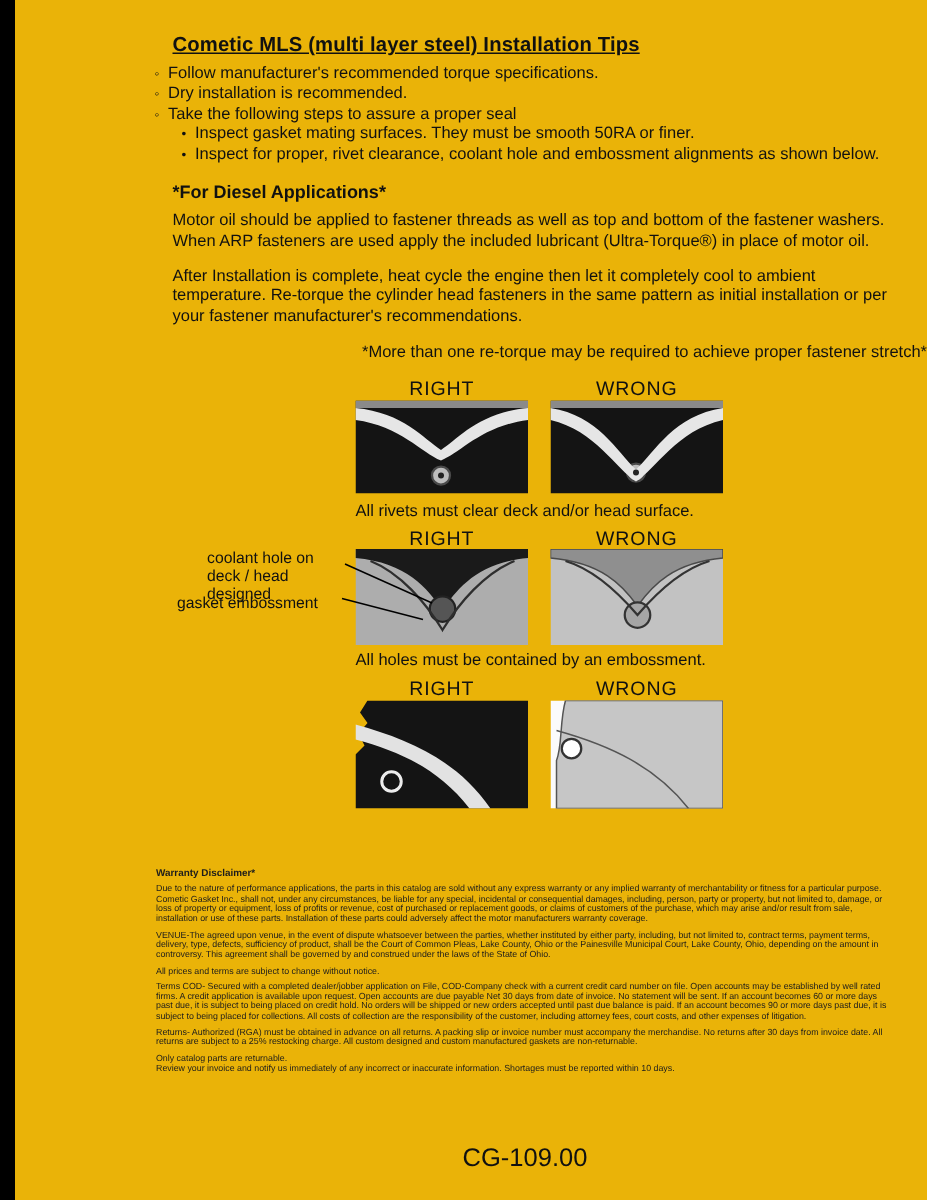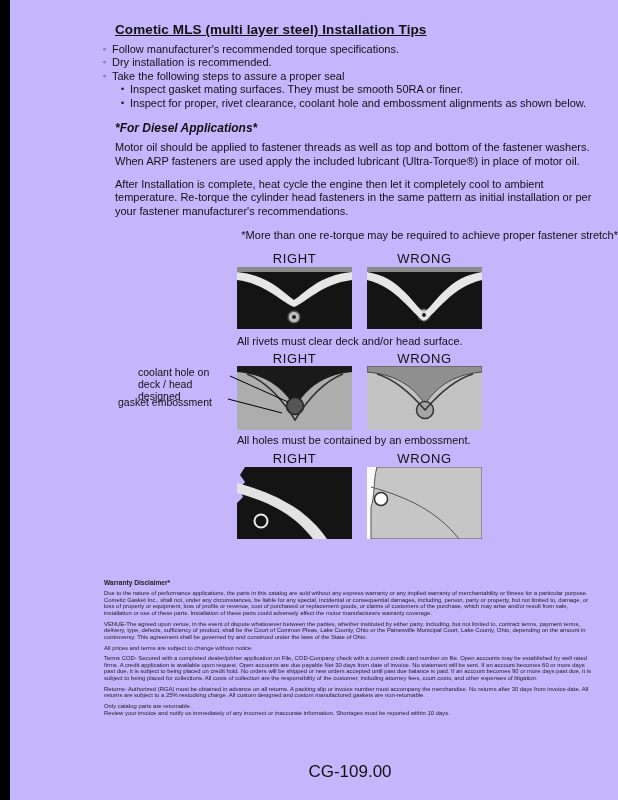--- a/index.html
+++ b/index.html
@@ -1,36 +1,36 @@
 <!DOCTYPE html>
 <html><head>
 <meta charset="utf-8">
 <style>
   * { margin:0; padding:0; box-sizing:border-box; }
   html,body { background:#ffffff; }
   .page {
     position:relative; width:618px; height:800px; margin:0 auto;
-    background:#c4b5fd; color:#111;
+    background:#eab308; color:#111;
     font-family:"Liberation Sans", sans-serif;
     overflow:hidden;
   }
   .left-bar { position:absolute; left:0; top:0; width:10px; height:800px; background:#000; }
 
   .title {
     margin:22px 25px 6px 115px;
     font-size:13.5px; font-weight:bold; text-decoration:underline;
     letter-spacing:0.1px;
   }
 
   .tips { margin:4px 24px 0 103px; font-size:11px; width:492px; }
   .tip-row { display:flex; line-height:1.13; margin-bottom:1px; }
   .bullet { flex:none; width:9px; font-size:9px; line-height:1.35; }
   .tip-row.sub { margin-left:18px; }
 
-  .heading { margin:12px 0 6px 115px; font-size:12px; font-weight:bold;font-style:italic; }
+  .heading { margin:12px 0 6px 115px; font-size:12px; font-weight:bold; }
   .para { margin:0 25px 9px 115px; font-size:11px; line-height:1.25; max-width:478px; }
   .note { margin:10px 0 0 115px; font-size:11px;text-align:right; }
 
   .diagrams { position:relative; width:618px; height:322px; margin-top:8px;padding-left:13px; }
   .dg-label { position:absolute; width:115px; text-align:center; font-size:13px; letter-spacing:0.6px; }
   .dg { position:absolute; display:block; }
   .dg-caption { position:absolute; font-size:11px; line-height:1.2; }
   .anno { position:absolute; font-size:10.5px; line-height:1.15; }
   .anno-lines { position:absolute; overflow:visible; z-index:3; }
 

